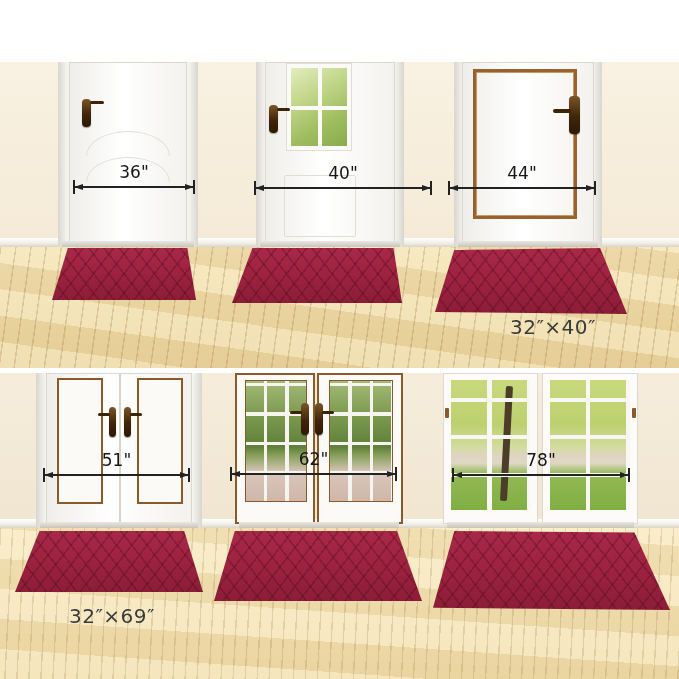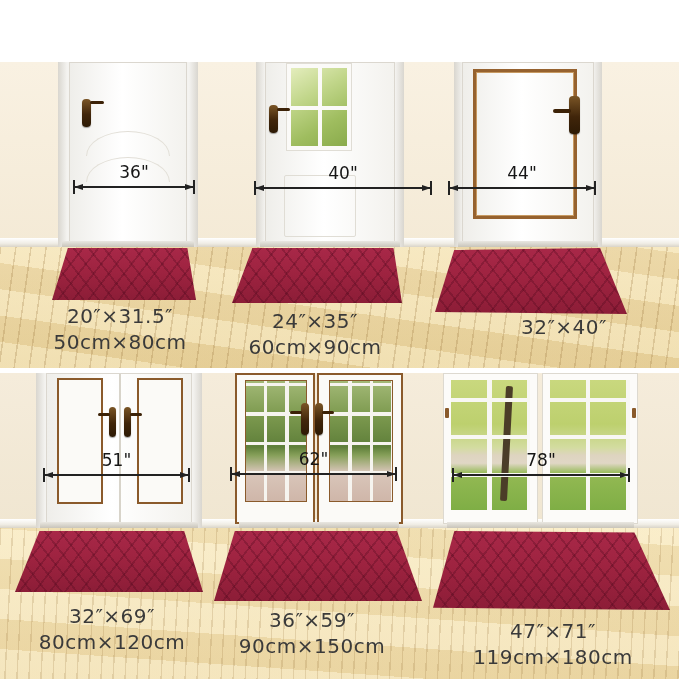--- a/index.html
+++ b/index.html
@@ -158,29 +158,21 @@
       <span class="a-tick l"></span>
       <span class="a-tick r"></span>
       <span class="a-head l"></span>
       <span class="a-head r"></span>
     </div>
 
     <div class="mat" style="left:52px;top:186px;width:144px;height:52px;clip-path:polygon(11% 0%,94% 0%,100% 100%,0% 100%)"></div>
     <div class="mat" style="left:232px;top:186px;width:170px;height:55px;clip-path:polygon(12% 0%,95% 0%,100% 100%,0% 100%)"></div>
     <div class="mat" style="left:435px;top:186px;width:192px;height:66px;clip-path:polygon(10% 3%,86% 0%,100% 100%,0% 97%)"></div>
 
-    <div class="size-label" style="left:15px;top:241px">
-      <div>20″×31.5″</div>
-      <div>50cm×80cm</div>
-    </div>
-    <div class="size-label" style="left:210px;top:246px">
-      <div>24″×35″</div>
-      <div>60cm×90cm</div>
-    </div>
-    <div class="size-label" style="left:459px;top:252px">
+    <div class="size-label" style="left:448px;top:252px">
       <div>32″×40″</div>
     </div>
   </section>
 
   <section class="row row2">
     <div class="wall wall2"></div>
     <div class="baseboard" style="top:146px"></div>
     <div class="floor floor2"></div>
 
     <div class="door" style="left:36px;width:166px;height:155px">
@@ -264,25 +256,16 @@
       <span class="a-head l"></span>
       <span class="a-head r"></span>
     </div>
 
     <div class="mat" style="left:15px;top:158px;width:188px;height:61px;clip-path:polygon(13% 0%,90% 0%,100% 100%,0% 100%)"></div>
     <div class="mat" style="left:214px;top:158px;width:208px;height:70px;clip-path:polygon(10% 0%,88% 0%,100% 100%,0% 100%)"></div>
     <div class="mat" style="left:433px;top:158px;width:237px;height:79px;clip-path:polygon(9% 0%,85% 2%,100% 100%,0% 97%)"></div>
 
     <div class="size-label" style="left:7px;top:230px">
       <div>32″×69″</div>
-      <div>80cm×120cm</div>
-    </div>
-    <div class="size-label" style="left:207px;top:234px">
-      <div>36″×59″</div>
-      <div>90cm×150cm</div>
-    </div>
-    <div class="size-label" style="left:448px;top:245px">
-      <div>47″×71″</div>
-      <div>119cm×180cm</div>
     </div>
   </section>
 
 </div>
 
 </body></html>

